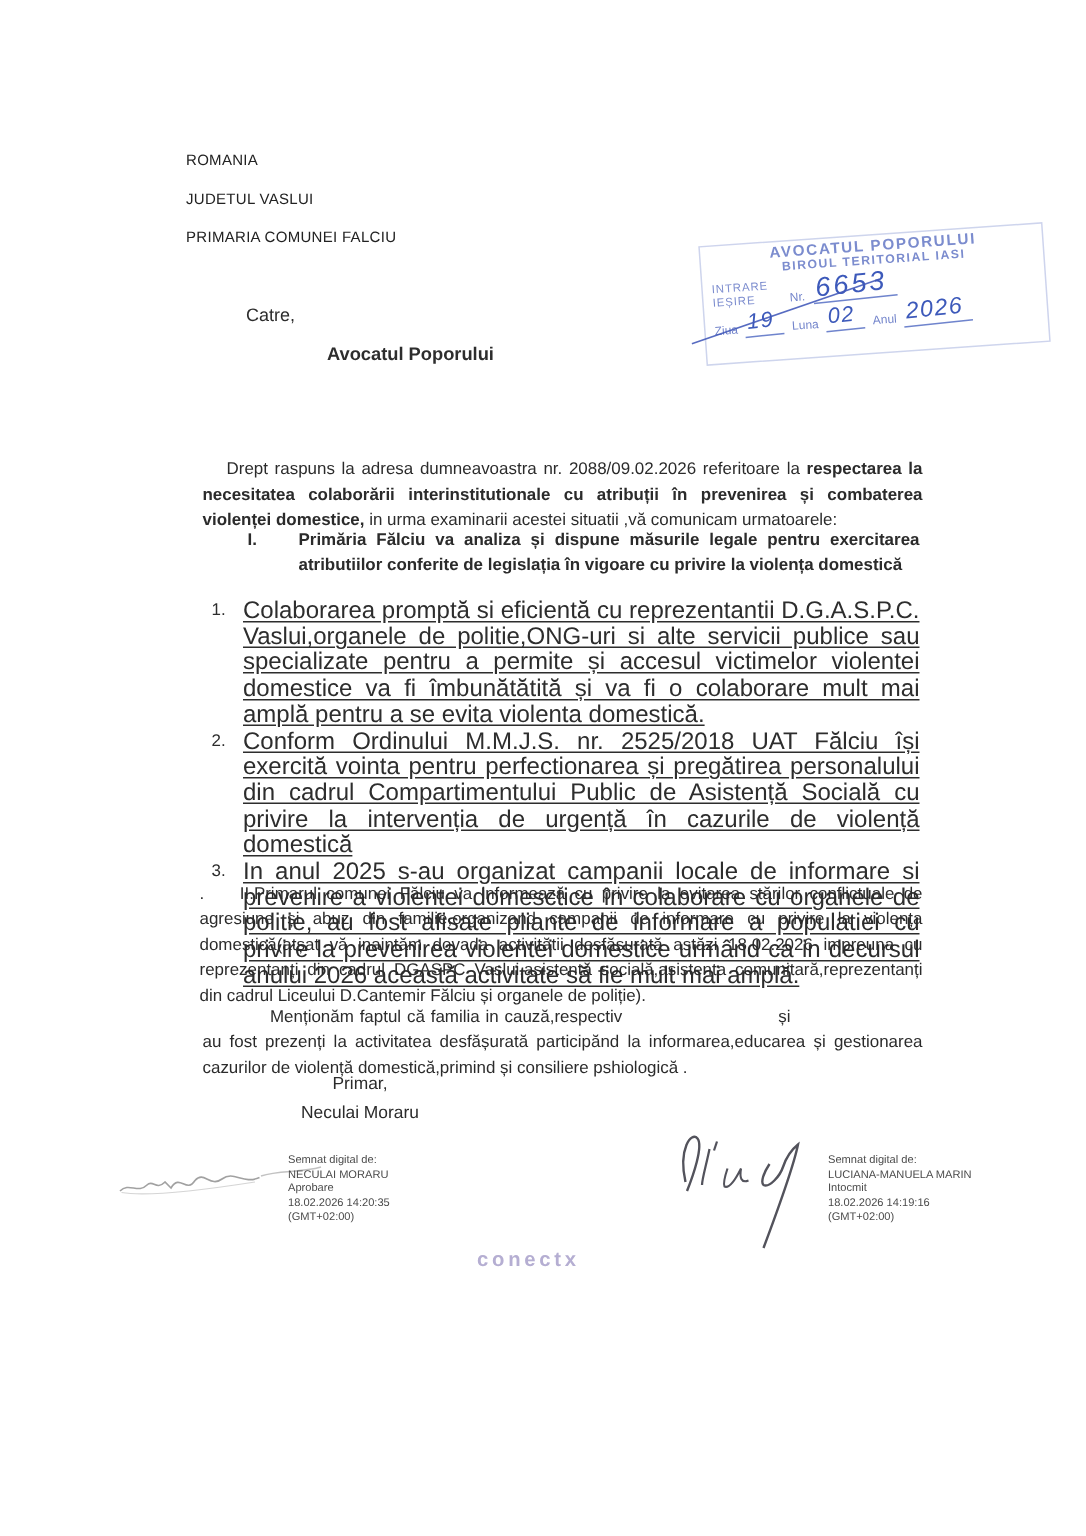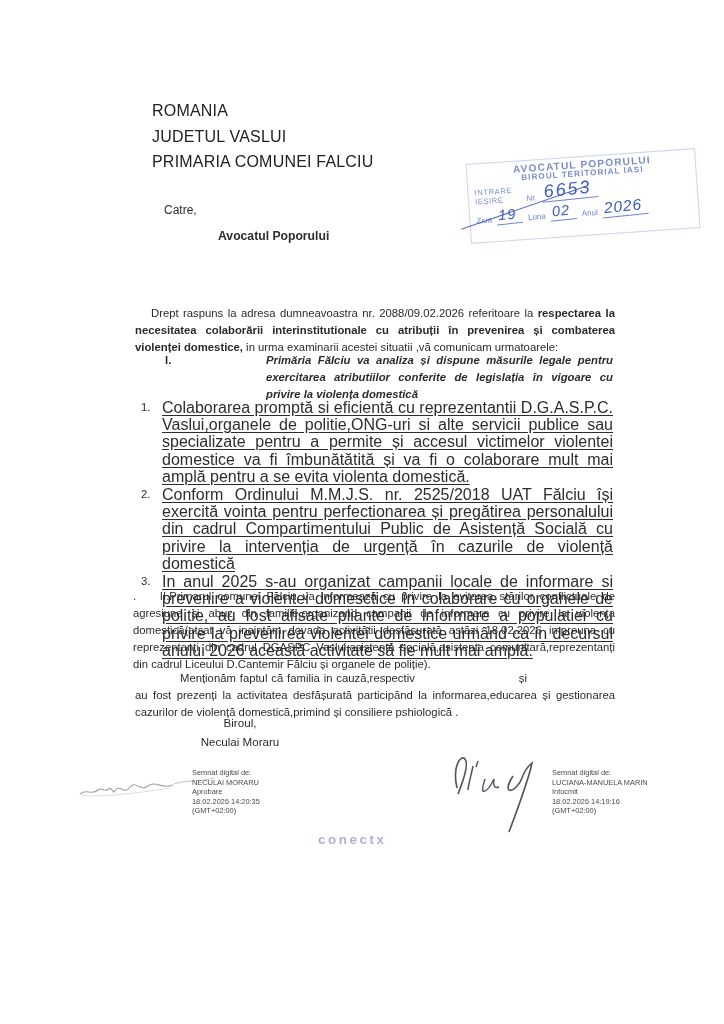--- a/index.html
+++ b/index.html
@@ -6,21 +6,21 @@
   #page{
     position:relative;width:724px;height:1024px;margin:0 auto;
     background:#ffffff;overflow:hidden;
     font-family:"Liberation Sans","DejaVu Sans",sans-serif;
     color:#2d2d2d;
   }
   .abs{position:absolute;}
   
   .seal{left:430px;top:51px;width:285px;font-size:8.3px;line-height:10.6px;color:#3a3a3a;}
   
-  .lh-line{left:152px;width:420px;font-size:16px;letter-spacing:.2px;color:#222;}
+  .lh-line{left:124px;width:420px;font-size:10px;letter-spacing:.2px;color:#222;}
   .salutation{left:164px;top:203px;font-size:12px;}
   .recipient{left:218px;top:229px;font-size:12.2px;font-weight:bold;}
   .recipient-addr{left:194px;top:254px;font-size:12.2px;font-weight:bold;}
   
   .stamp{
     left:468px;top:156px;width:218px;height:76px;
     transform:rotate(-4deg);color:#4058b8;
     border:1px solid rgba(64,88,184,.28);
     padding:2px 4px 0 6px;opacity:.92;
   }
@@ -42,21 +42,21 @@
   .hand-md{font-size:14.5px;letter-spacing:1px;}
   .stamp-strike{
     position:absolute;left:-12px;top:46px;width:132px;height:0;
     border-top:1.6px solid rgba(52,76,180,.9);transform:rotate(-15deg);
   }
   
   .para{font-size:11.3px;line-height:17px;text-align:justify;color:#2b2b2b;}
   .p1{left:135px;top:294px;width:480px;text-indent:16px;}
   .itemI{left:165px;top:352px;width:448px;font-weight:bold;}
   .itemI-num{position:absolute;left:0;top:0;}
-  .itemI-text{display:block;margin-left:101px;line-height:17px;font-style:italic;}
+  .itemI-text{display:block;margin-left:34px;line-height:17px;}
   .numlist{left:141px;top:399px;width:472px;}
   .nrow{display:flex;margin-bottom:1px;}
   .nnum{width:21px;flex:none;font-size:11.3px;line-height:17.2px;}
   .ntext{font-size:16px;line-height:17.2px;text-align:justify;text-decoration:underline;text-underline-offset:2px;}
   .p2{left:133px;top:577px;width:482px;}
   .p3{left:135px;top:659px;width:480px;text-indent:45px;}
   .gap{display:inline-block;}
   .gap1{width:104px;}
   .gap2{width:88px;}
   
@@ -127,21 +127,21 @@
       <span class="nnum">3.</span>
       <span class="ntext">In anul 2025 s-au organizat campanii locale de informare si prevenire a violentei domesctice în colaborare cu organele  de politie, au fost afisate pliante de informare a populatiei cu privire la prevenirea violentei domestice urmând ca in decursul anului 2026 această activitate să fie mult mai amplă.</span>
     </div>
   </div>
 
   <p class="abs para p2">.    II.Primarul comunei Fălciu va informează cu privire la evitarea stărilor conflictuale de agresiune și abuz din familie,organizand campanii de informare cu privire la violența domestică(atșat vă inaintăm dovada activitătii desfășurată astăzi 18.02.2026 impreuna cu reprezentanți din cadrul DGASPC Vaslui,asistență socială,asistenta comunitară,reprezentanți din cadrul Liceului D.Cantemir Fălciu și organele de poliție).</p>
 
   <p class="abs para p3"><span>Menționăm faptul că  familia in cauză,respectiv</span><span class="gap gap1"></span><span>și</span><span class="gap gap2"></span><span>au fost prezenți la activitatea desfășurată participănd la informarea,educarea și gestionarea cazurilor de violență domestică,primind și consiliere pshiologică .</span></p>
 
   <div class="abs sigblock sigL">
-    <div>Biroul,</div>
+    <div>Primar,</div>
     <div>Neculai Moraru</div>
   </div>
 
   <div class="abs" style="left:78px;top:772px">
     <svg width="140" height="34" viewBox="0 0 140 34">
       <path d="M2 22 C8 16 14 24 20 18 C24 14 26 22 32 16 L36 20 C42 10 46 24 52 15 C58 8 62 20 70 14 C78 8 84 18 95 13" stroke="#8a8a8a" fill="none" stroke-width="1.1" opacity="0.8"></path>
       <path d="M96 12 C108 8 122 10 136 6" stroke="#9a9a9a" stroke-width="1" fill="none" opacity="0.6"></path>
       <path d="M3 23 C20 26 60 21 92 16" stroke="#ababab" stroke-width="0.8" fill="none" opacity="0.5"></path>
     </svg>
   </div>

